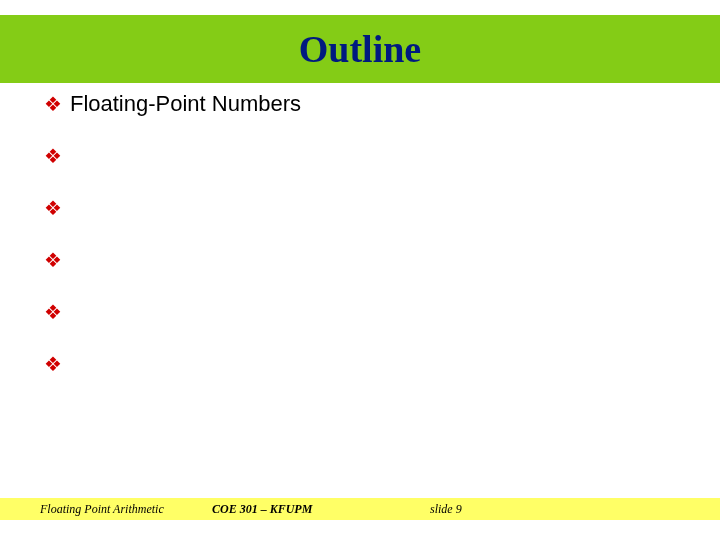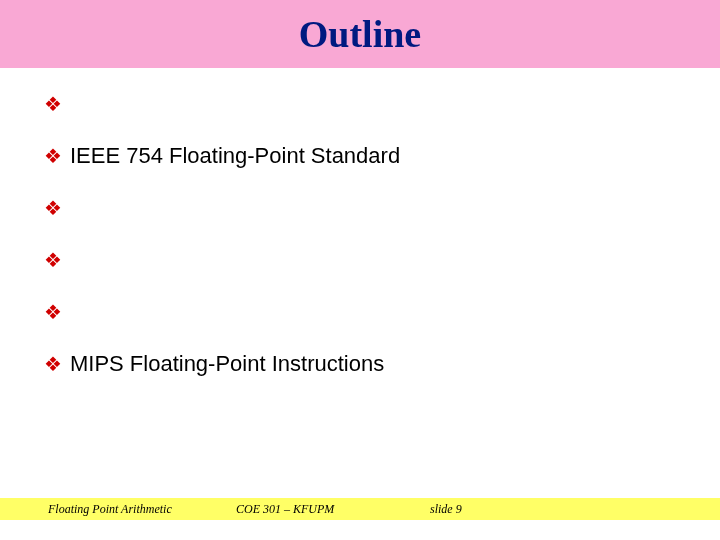--- a/index.html
+++ b/index.html
@@ -1,22 +1,22 @@
 <!DOCTYPE html>
 <html><head>
 <meta charset="utf-8">
 <style>
   * { margin: 0; padding: 0; box-sizing: border-box; }
   html, body { width: 720px; height: 540px; font-family: Arial, sans-serif; background: #fff; }
   .slide { width: 720px; height: 540px; position: relative; background: #fff; }
   .title-bar {
     position: absolute;
-    top: 0; left: 0; right: 0;
+    top: 15px; left: 0; right: 0;
     height: 68px;
-    background: #f9a8d4;
+    background: #84cc16;
     display: flex;
     align-items: center;
     justify-content: center;
   }
   .title {
     font-family: "Comic Sans MS", "Comic Sans", cursive;
     font-size: 38px;
     font-weight: bold;
     color: #001a80;
   }
@@ -49,53 +49,52 @@
     bottom: 20px;
     height: 22px;
     background: #ffff66;
     display: flex;
     align-items: center;
     font-family: Georgia, "Times New Roman", serif;
     font-style: italic;
     font-size: 12px;
     color: #000;
   }
-  .footer-left { position: absolute; left: 48px; text-align: right; }
-  .footer-center { position: absolute; left: 236px; }
+  .footer-left { position: absolute; left: 40px; text-align: right; }
+  .footer-center { position: absolute; left: 212px; font-weight: bold; }
   .footer-right { position: absolute; left: 430px; }
 </style>
 </head>
 <body>
 
 <div class="slide">
 
   <div class="title-bar">
     <div class="title">Outline</div>
   </div>
 
   <div class="content">
     <div class="bullet-row">
       <span class="bullet-icon">❖</span>
-    </div>
-    <div class="bullet-row">
-      <span class="bullet-icon">❖</span>
-      <span class="bullet-text">IEEE 754 Floating-Point Standard</span>
+      <span class="bullet-text">Floating-Point Numbers</span>
     </div>
     <div class="bullet-row">
       <span class="bullet-icon">❖</span>
     </div>
     <div class="bullet-row">
       <span class="bullet-icon">❖</span>
     </div>
     <div class="bullet-row">
       <span class="bullet-icon">❖</span>
     </div>
     <div class="bullet-row">
       <span class="bullet-icon">❖</span>
-      <span class="bullet-text">MIPS Floating-Point Instructions</span>
+    </div>
+    <div class="bullet-row">
+      <span class="bullet-icon">❖</span>
     </div>
   </div>
 
   <div class="footer">
     <span class="footer-left">Floating Point Arithmetic</span>
     <span class="footer-center">COE 301 – KFUPM</span>
     <span class="footer-right">slide 9</span>
   </div>
 
 </div>

